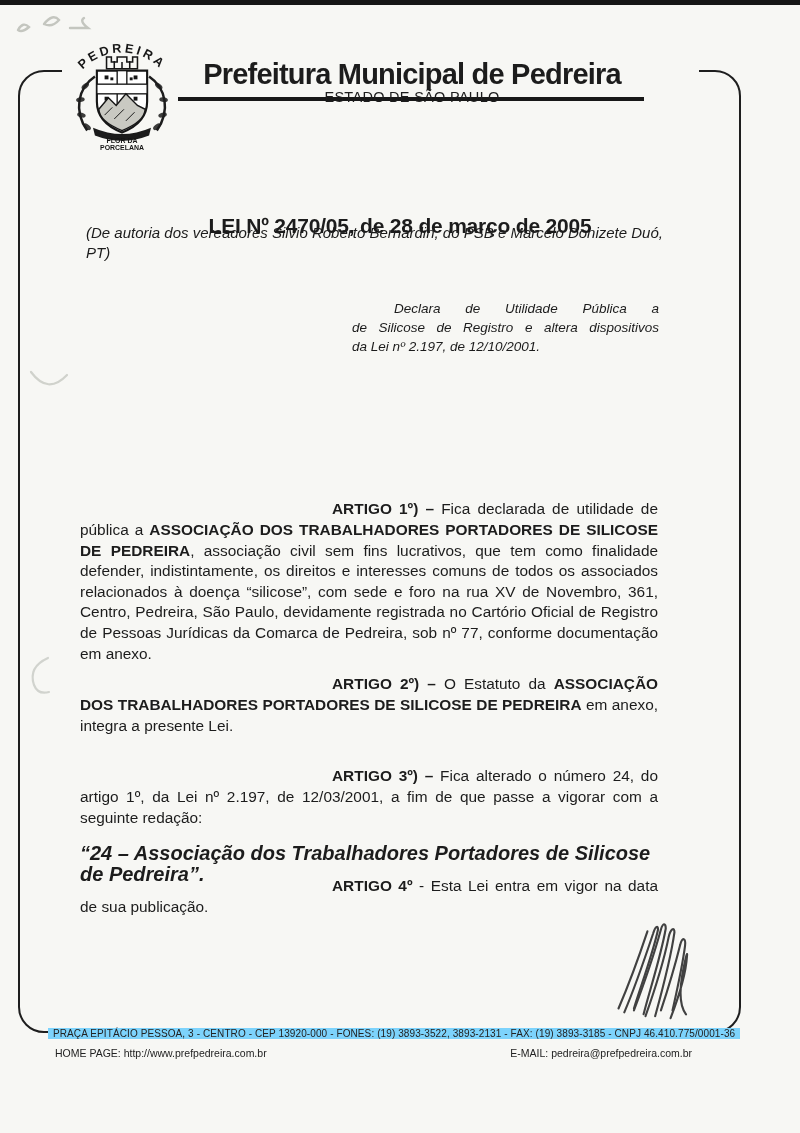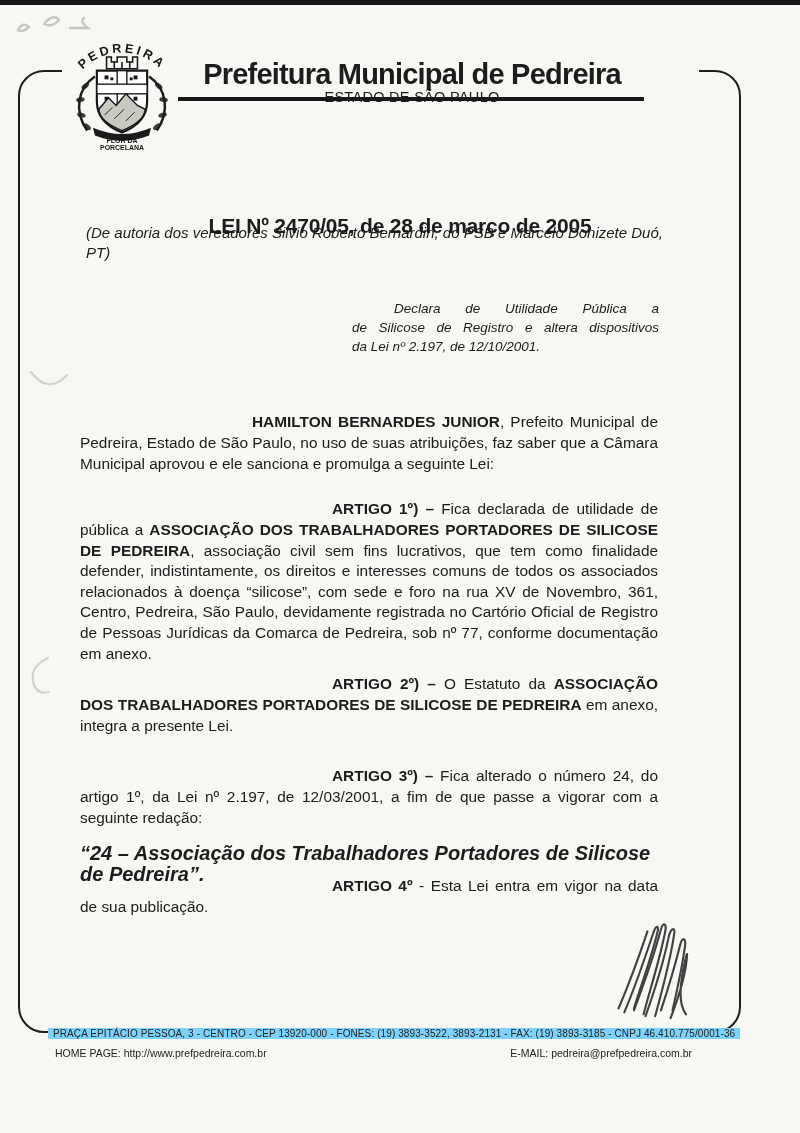--- a/index.html
+++ b/index.html
@@ -131,21 +131,20 @@
 
   <div class="law-title">LEI Nº 2470/05, de 28 de março de 2005</div>
   <div class="authorship">(De autoria dos vereadores Silvio Roberto Bernardin, do PSB e Marcelo Donizete Duó, PT)</div>
 
   <div class="summary">
     <div class="jl first">Declara de Utilidade Pública a</div>
     <div class="jl">de Silicose de Registro e altera dispositivos</div>
     <div>da Lei nº 2.197, de 12/10/2001.</div>
   </div>
 
-  <p class="para p-preamble"><span class="b">HAMILTON BERNARDES JUNIOR</span><span>, Prefeito Municipal de Pedreira, Estado de São Paulo, no uso de suas atribuições, faz saber que a Câmara Municipal aprovou e ele sanciona e promulga a seguinte Lei:</span></p>
 
   <p class="para p-art1"><span class="b">ARTIGO 1º) – </span><span>Fica declarada de utilidade de pública a </span><span class="b">ASSOCIAÇÃO DOS TRABALHADORES PORTADORES DE SILICOSE DE PEDREIRA</span><span>, associação civil sem fins lucrativos, que tem como finalidade defender, indistintamente, os direitos e interesses comuns de todos os associados relacionados à doença “silicose”, com sede e foro na rua XV de Novembro, 361, Centro, Pedreira, São Paulo, devidamente registrada no Cartório Oficial de Registro de Pessoas Jurídicas da Comarca de Pedreira, sob nº 77, conforme documentação em anexo.</span></p>
 
   <p class="para p-art2"><span class="b">ARTIGO 2º) – </span><span>O Estatuto da </span><span class="b">ASSOCIAÇÃO DOS TRABALHADORES PORTADORES DE SILICOSE DE PEDREIRA</span><span> em anexo, integra a presente Lei.</span></p>
 
   <p class="para p-art3"><span class="b">ARTIGO 3º) – </span><span>Fica alterado o número 24, do artigo 1º, da Lei nº 2.197, de 12/03/2001, a fim de que passe a vigorar com a seguinte redação:</span></p>
 
   <p class="para p-quote">“24 – Associação dos Trabalhadores Portadores de Silicose de Pedreira”.</p>
 
   <p class="para p-art4"><span class="b">ARTIGO 4º</span><span> - Esta Lei entra em vigor na data de sua publicação.</span></p>

